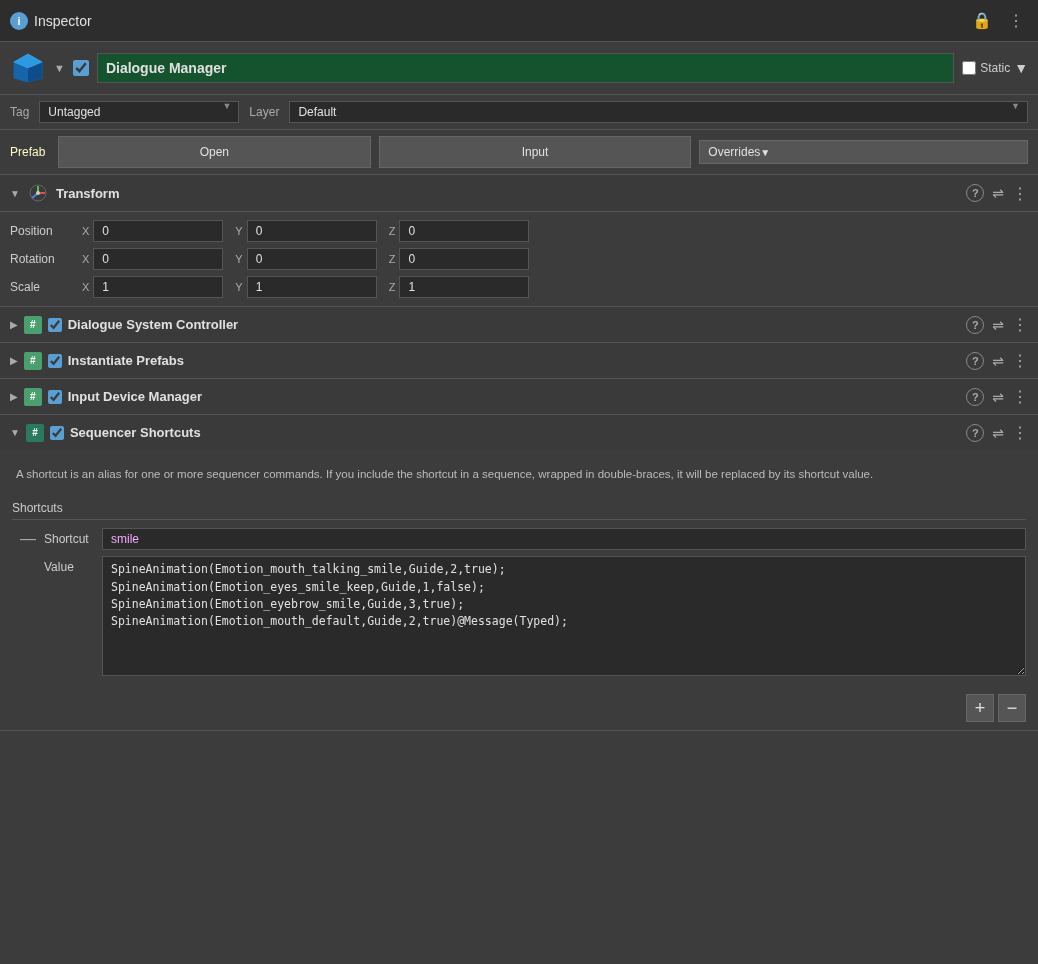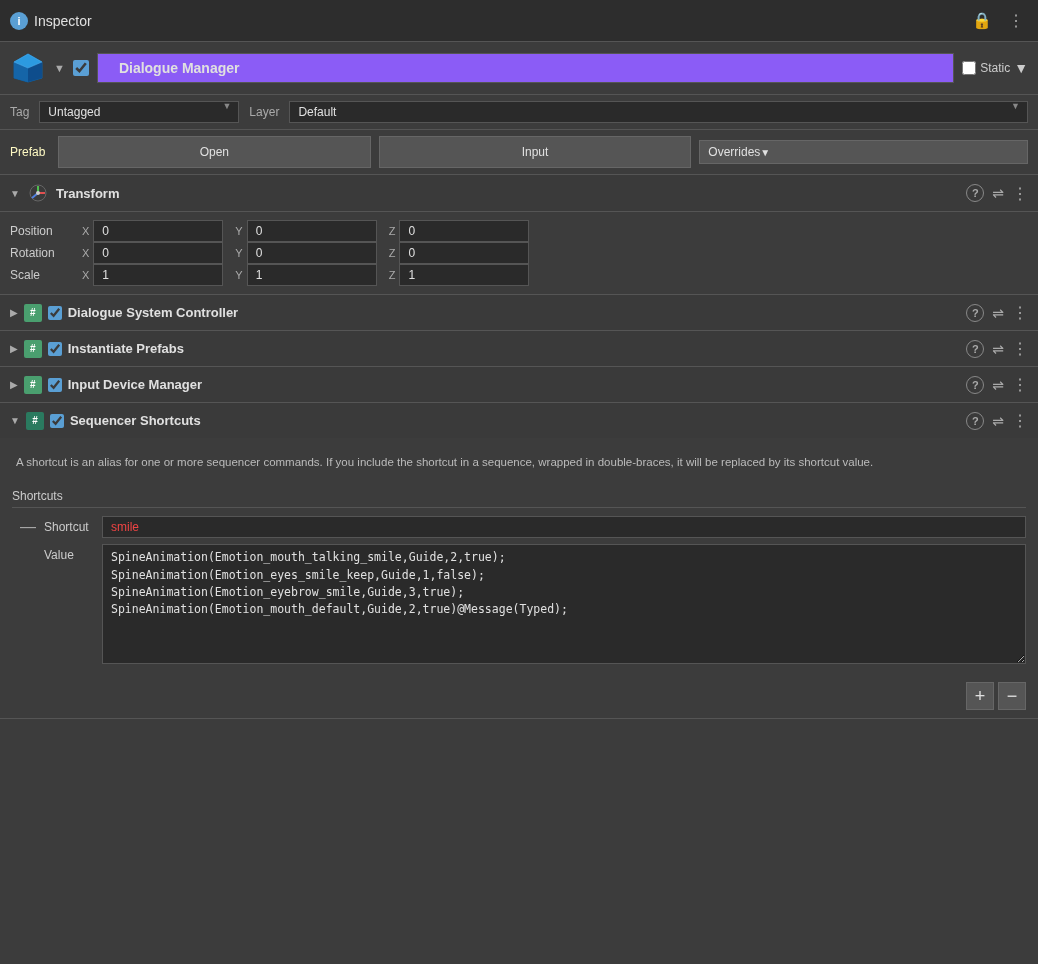--- a/index.html
+++ b/index.html
@@ -59,24 +59,24 @@
       width: 36px; height: 36px;
       position: relative;
     }
     .cube-svg { width: 36px; height: 36px; }
     .go-checkbox {
       width: 16px; height: 16px;
       accent-color: #5a9fd4;
     }
     .go-name-input {
       flex: 1;
-      background: #8b5cf6;
+      background: #14532d;
       border: 1px solid #555;
       color: #e0e0e0;
-      padding: 4px 21px;
+      padding: 4px 8px;
       font-size: 14px;
       font-weight: bold;
       height: 30px;
     }
     .static-row {
       display: flex; align-items: center; gap: 4px;
     }
     .static-checkbox {
       width: 14px; height: 14px;
       accent-color: #5a9fd4;
@@ -197,21 +197,21 @@
       border-bottom: 1px solid #555;
     }
     .transform-icon {
       width: 20px; height: 20px;
     }
     .transform-name {
       flex: 1; font-weight: bold; font-size: 13px; color: #e0e0e0;
     }
     .transform-body {
       padding: 8px 10px;
-      display: flex; flex-direction: column; 
+      display: flex; flex-direction: column; gap: 6px;
     }
     .transform-row {
       display: flex; align-items: center; gap: 4px;
     }
     .transform-label {
       width: 60px; color: #ccc; font-size: 12px;
     }
     .axis-label { color: #aaa; font-size: 11px; margin-left: 8px; }
     .axis-input {
       background: #2a2a2a;
@@ -256,21 +256,21 @@
     .shortcut-row {
       display: flex; align-items: center; gap: 8px; margin-bottom: 6px;
     }
     .shortcut-minus {
       color: #aaa; font-size: 16px; cursor: pointer; min-width: 16px;
     }
     .shortcut-field-label { color: #ccc; font-size: 12px; min-width: 50px; }
     .shortcut-input {
       background: #2a2a2a;
       border: 1px solid #555;
-      color: #ef4444;
+      color: #f0abfc;
       padding: 3px 8px;
       font-size: 12px;
       flex: 1;
       height: 22px;
     }
     .value-row {
       display: flex; align-items: flex-start; gap: 8px; margin-left: 24px;
     }
     .value-label { color: #ccc; font-size: 12px; min-width: 50px; padding-top: 4px; }
     .value-textarea {

